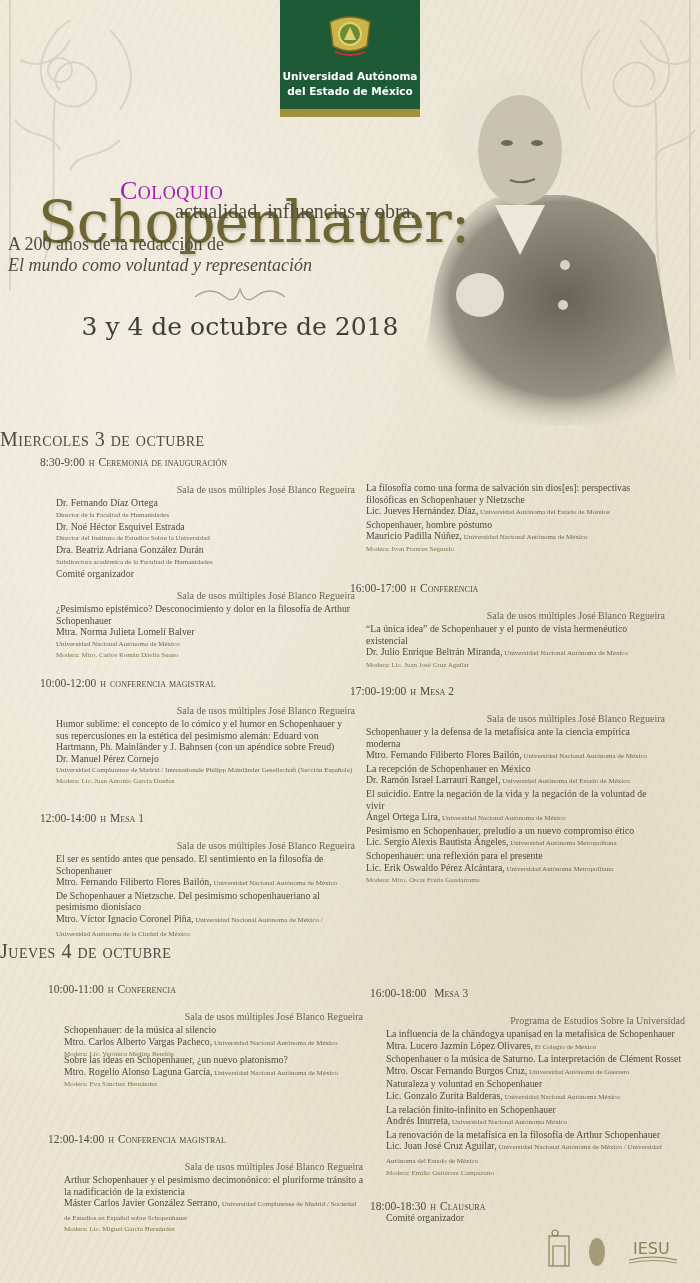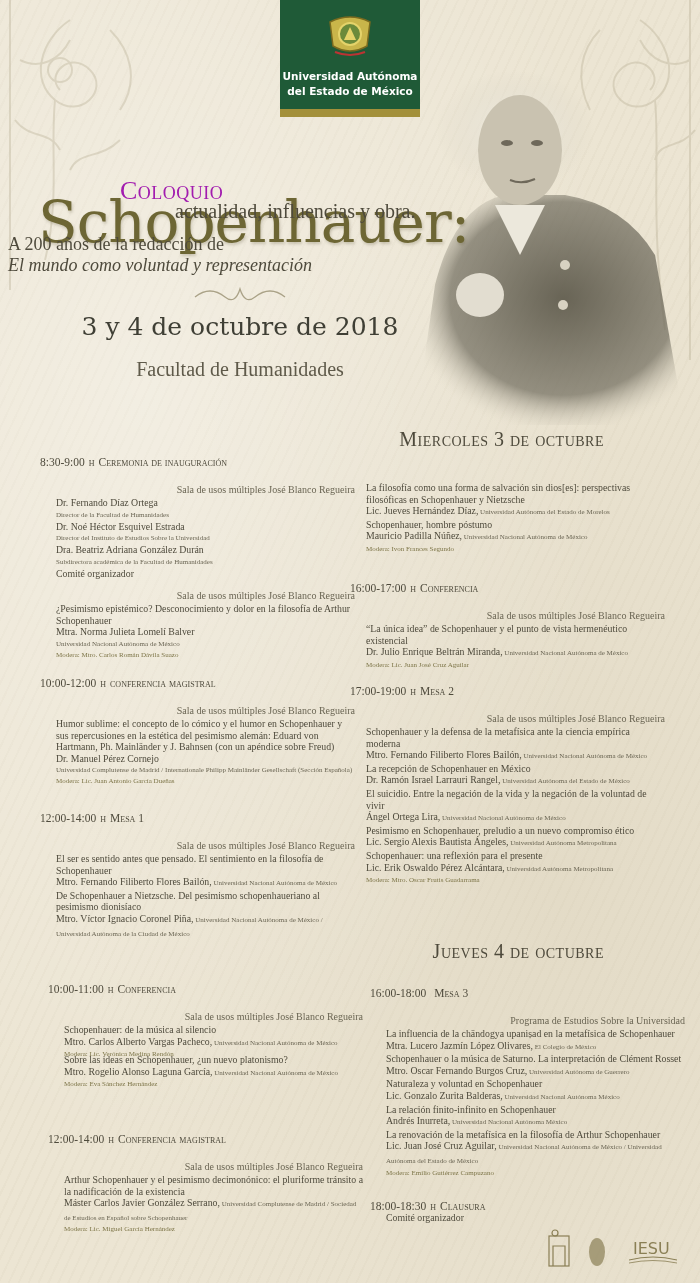--- a/index.html
+++ b/index.html
@@ -54,21 +54,21 @@
   .dates {
     position: absolute; left: 0; width: 480px; top: 312px; text-align: center;
     font-family: "DejaVu Serif", serif; font-size: 25px; color: #3f3f35;
   }
   .facultad { position: absolute; left: 0; width: 480px; top: 358px; text-align: center; font-size: 20px; color: #5f5a4a; }
   .programa {
     position: absolute; left: 240px; top: 390px; width: 215px; text-align: center;
     font-family: "DejaVu Serif", serif; font-style: italic; font-size: 30px; color: #6d6634;
   }
   .day-heading {
-    position: absolute; left: 0; width: 604px; text-align: right;
+    position: absolute; left: 0; width: 604px; text-align: left;
     font-size: 20px; color: #4e4a3c; font-variant: small-caps; letter-spacing: 0.5px;
   }
   .day1 { top: 428px; }
   .day2 { top: 940px; }
 
   
   .session { position: absolute; width: 315px; font-size: 10px; line-height: 12px; }
   .s-time { font-size: 11.5px; color: #4e4a3c; }
   .s-time .h { font-variant: small-caps; }
   .s-type { font-variant: small-caps; }
@@ -153,21 +153,20 @@
   <div class="subtitle" style="top:200px;left:175px;">actualidad, influencias y obra.</div>
 
   <div class="anniv-wrap anniv-l1">A 200 años de la redacción de</div>
   <div class="anniv-wrap anniv-l2">El mundo como voluntad y representación</div>
 
   <svg class="flourish" viewBox="0 0 100 24">
     <path d="M5 14 Q20 2 35 14 Q45 22 50 6 Q55 22 65 14 Q80 2 95 14" fill="none" stroke="#aaa287" stroke-width="1.3"></path>
   </svg>
 
   <div class="dates">3 y 4 de octubre de 2018</div>
-  <div class="facultad">Facultad de Humanidades</div>
 
   <div class="day-heading day1">Miercoles 3 de octubre</div>
   <div class="day-heading day2">Jueves 4 de octubre</div>
 
   <div id="day1-left-a" class="session" style="left:40px;top:456px;">
       <div class="s-time"><span>8:30-9:00</span><span class="h" style="margin-left: 4px;">h</span><span class="s-type" style="margin-left: 4px;">Ceremonia de inauguración</span></div>
       <div class="s-room">Sala de usos múltiples José Blanco Regueira</div>
       <div class="s-body">
         <div class="s-speaker"><span>Dr. Fernando Díaz Ortega</span></div>
         <div class="s-aff">Director de la Facultad de Humanidades</div>

